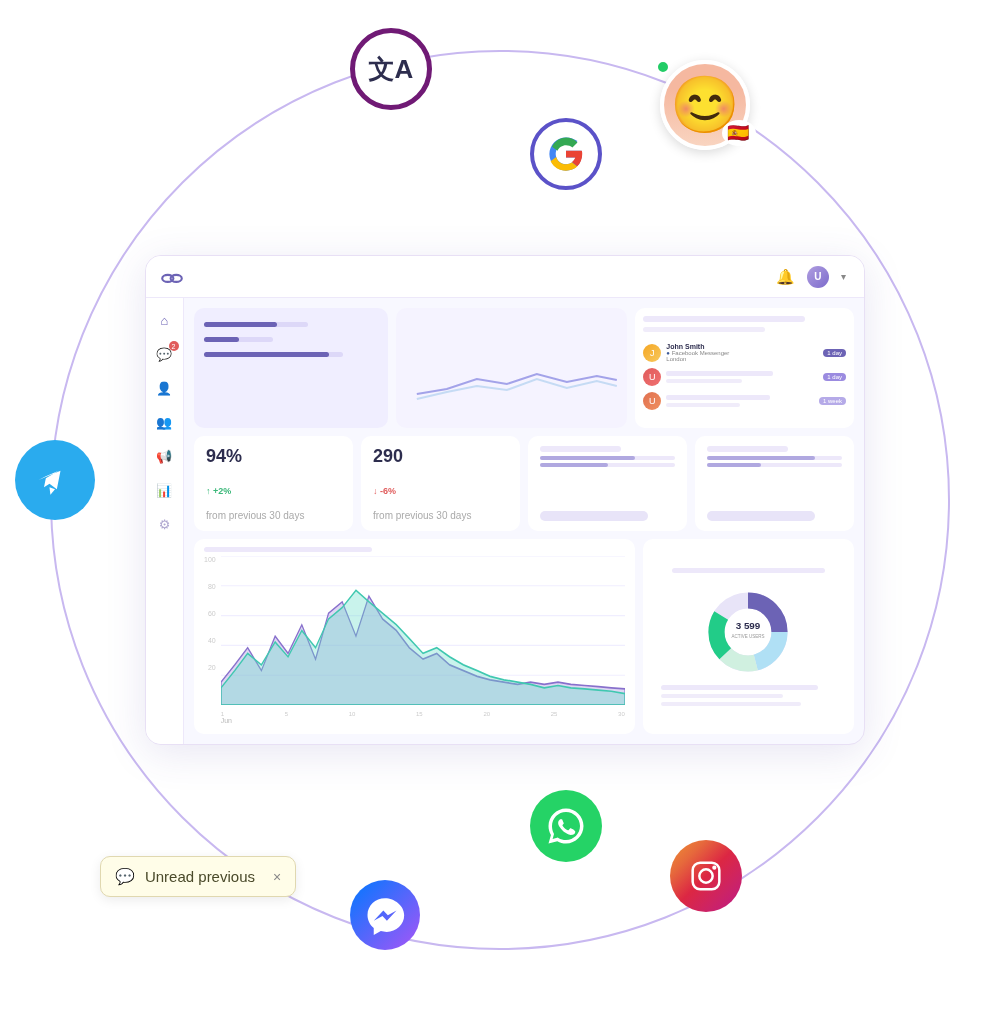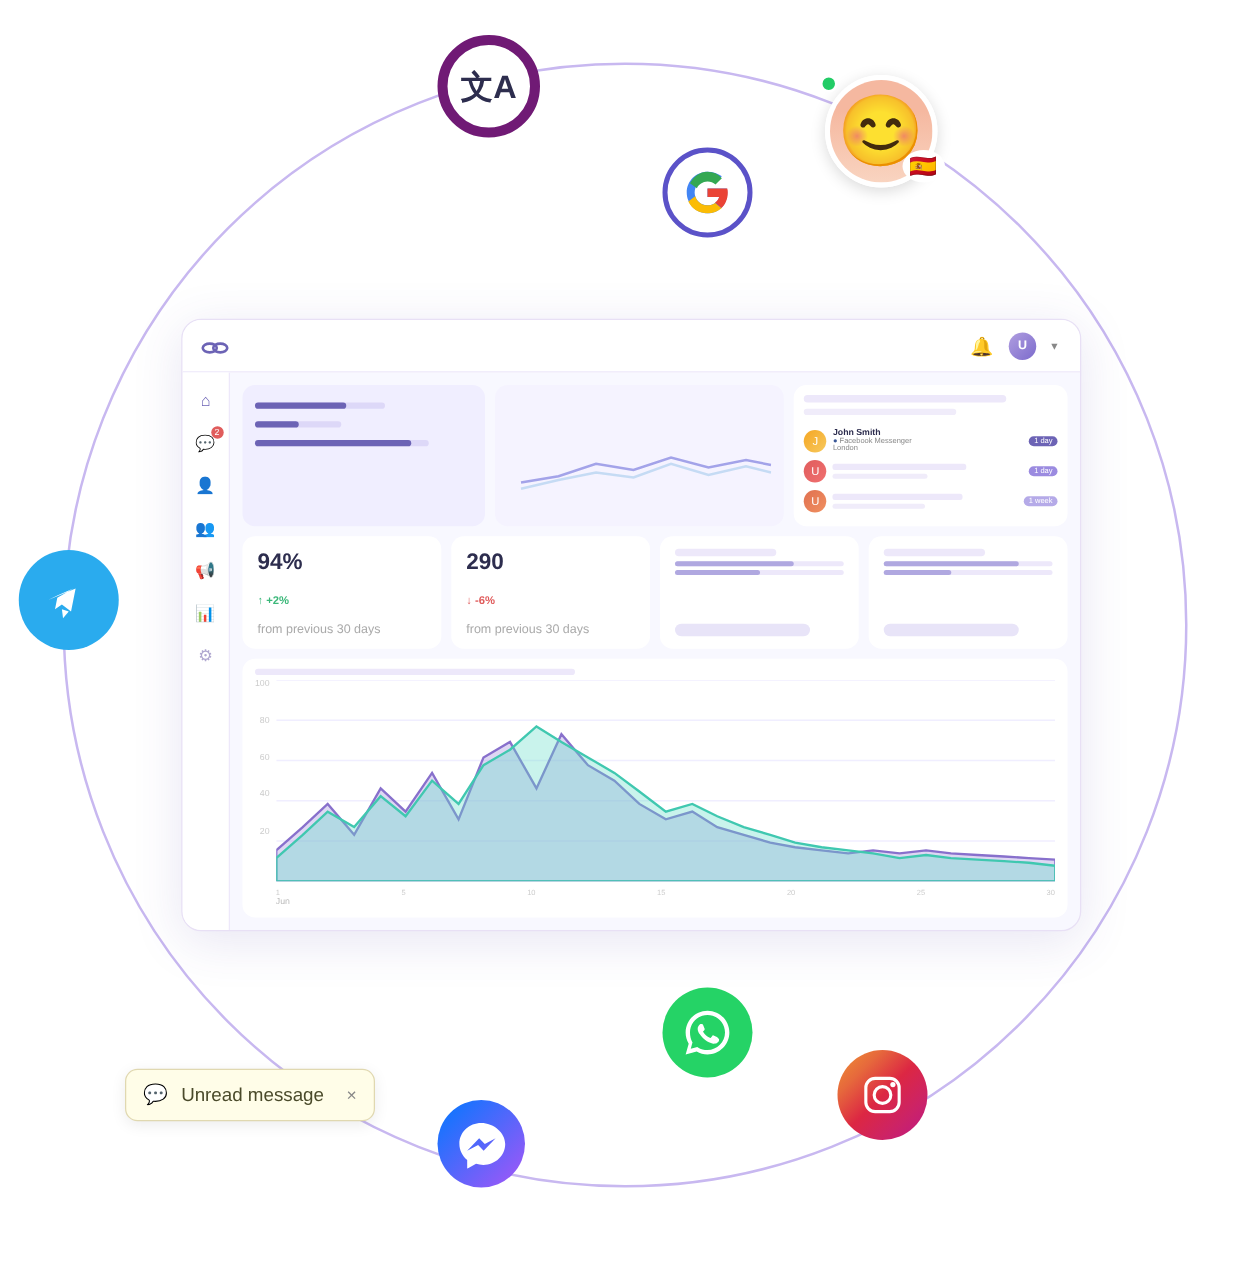--- a/index.html
+++ b/index.html
@@ -301,21 +301,21 @@
       color: #fff;
       font-weight: bold;
     }
 
     
     .node-translate {
       top: 28px;
       left: 350px;
       width: 82px; height: 82px;
       background: #fff;
-      border: 8px solid #701a75;
+      border: 5px solid #701a75;
       color: #2d2d4e;
       font-size: 26px;
     }
 
     
     .node-google {
       top: 118px;
       left: 530px;
       width: 72px; height: 72px;
       background: #fff;
@@ -689,24 +689,49 @@
                   <span class="chart-x-label">15</span>
                   <span class="chart-x-label">20</span>
                   <span class="chart-x-label">25</span>
                   <span class="chart-x-label">30</span>
                 </div>
                 <div style="font-size:7px;color:#bbb;text-align:left;">Jun</div>
               </div>
             </div>
           </div>
 
+          <div class="donut-card">
+            <div style="height:5px;background:#ede8fa;border-radius:3px;width:80%;margin-bottom:6px;"></div>
+
+            <svg width="90" height="90" viewBox="0 0 100 100">
+
+              <circle cx="50" cy="50" r="35" fill="none" stroke="#e8e4f8" stroke-width="18"></circle>
+
+              <circle cx="50" cy="50" r="35" fill="none" stroke="#6c63b5" stroke-width="18" stroke-dasharray="55 165" stroke-dashoffset="0" transform="rotate(-90 50 50)"></circle>
+
+              <circle cx="50" cy="50" r="35" fill="none" stroke="#b0e0f5" stroke-width="18" stroke-dasharray="46 174" stroke-dashoffset="-55" transform="rotate(-90 50 50)"></circle>
+
+              <circle cx="50" cy="50" r="35" fill="none" stroke="#d0f0e0" stroke-width="18" stroke-dasharray="37 183" stroke-dashoffset="-101" transform="rotate(-90 50 50)"></circle>
+
+              <circle cx="50" cy="50" r="35" fill="none" stroke="#22cc88" stroke-width="18" stroke-dasharray="46 174" stroke-dashoffset="-138" transform="rotate(-90 50 50)"></circle>
+
+              <text x="50" y="47" text-anchor="middle" font-size="11" font-weight="bold" fill="#2d2d4e">3 599</text>
+              <text x="50" y="57" text-anchor="middle" font-size="5" fill="#999">ACTIVE USERS</text>
+            </svg>
+
+            <div style="display:flex;flex-direction:column;gap:4px;width:100%;padding:0 8px;">
+              <div style="height:5px;background:#ede8fa;border-radius:3px;width:90%;"></div>
+              <div style="height:4px;background:#f0ecfa;border-radius:3px;width:70%;"></div>
+              <div style="height:4px;background:#f0ecfa;border-radius:3px;width:80%;"></div>
+            </div>
+          </div>
         </div>
       </div>
     </div>
   </div>
 
   <div class="unread-toast">
     <span class="unread-icon">💬</span>
-    <span class="unread-toast-text">Unread message</span>
+    <span class="unread-toast-text">Unread previous</span>
     <span class="unread-close">×</span>
   </div>
 
 </div>
 
 </body></html>

